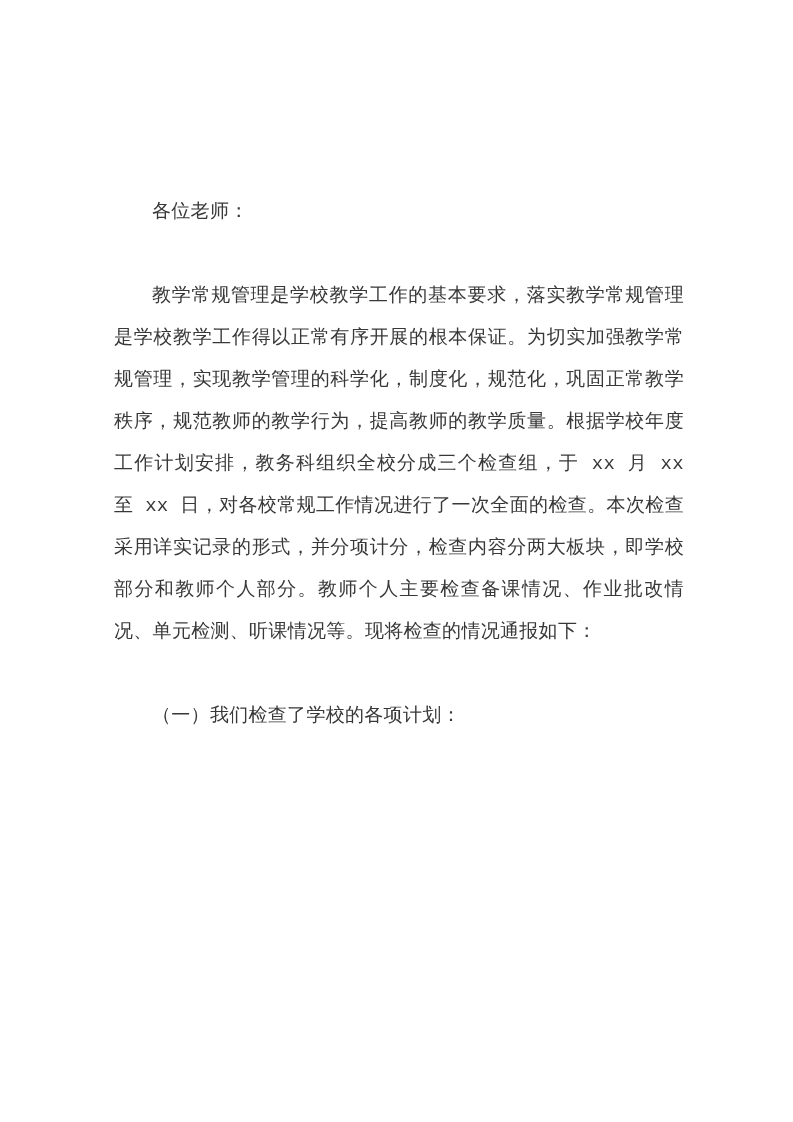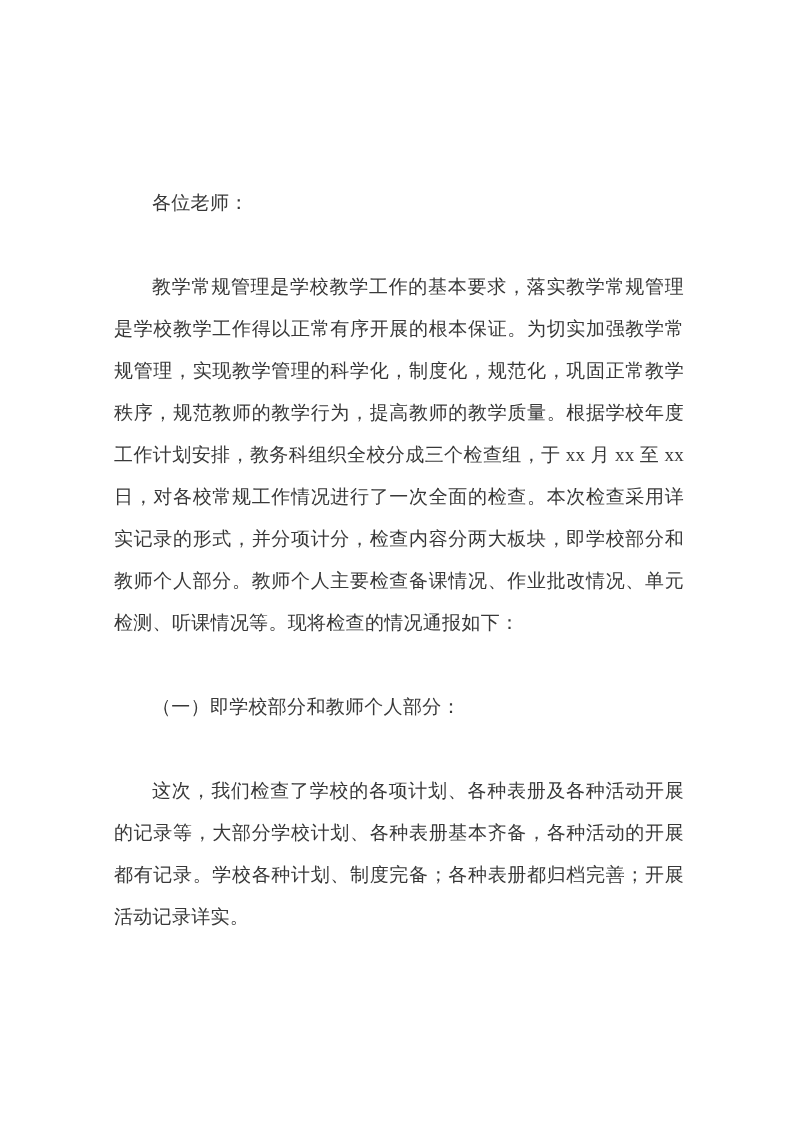--- a/index.html
+++ b/index.html
@@ -16,40 +16,40 @@
     .page {
       position: relative;
       width: 793px;
       height: 1122px;
       background: #ffffff;
       overflow: hidden;
     }
     .doc-content {
       position: absolute;
       left: 114px;
-      top: 182px;
+      top: 191px;
       width: 570px;
       font-size: 19px;
       line-height: 42px;
       color: #383838;
       text-align: justify;
       letter-spacing: 0.3px;
+      font-family: Liberation Mono, monospace;
     }
     .doc-content p {
       margin: 0 0 42px 0;
       text-indent: 2em;
       word-break: break-all;
     }
     .doc-content p:last-child {
       margin-bottom: 0;
     }
   </style>
 </head>
 <body>
 
 <div class="page">
   <div class="doc-content">
     <p>各位老师：</p>
     <p>教学常规管理是学校教学工作的基本要求，落实教学常规管理是学校教学工作得以正常有序开展的根本保证。为切实加强教学常规管理，实现教学管理的科学化，制度化，规范化，巩固正常教学秩序，规范教师的教学行为，提高教师的教学质量。根据学校年度工作计划安排，教务科组织全校分成三个检查组，于 xx 月 xx 至 xx 日，对各校常规工作情况进行了一次全面的检查。本次检查采用详实记录的形式，并分项计分，检查内容分两大板块，即学校部分和教师个人部分。教师个人主要检查备课情况、作业批改情况、单元检测、听课情况等。现将检查的情况通报如下：</p>
-    <p>（一）即学校部分和教师个人部分：</p>
-    <p>这次，我们检查了学校的各项计划、各种表册及各种活动开展的记录等，大部分学校计划、各种表册基本齐备，各种活动的开展都有记录。学校各种计划、制度完备；各种表册都归档完善；开展活动记录详实。</p>
+    <p>（一）我们检查了学校的各项计划：</p>
   </div>
 </div>
 
 </body></html>

